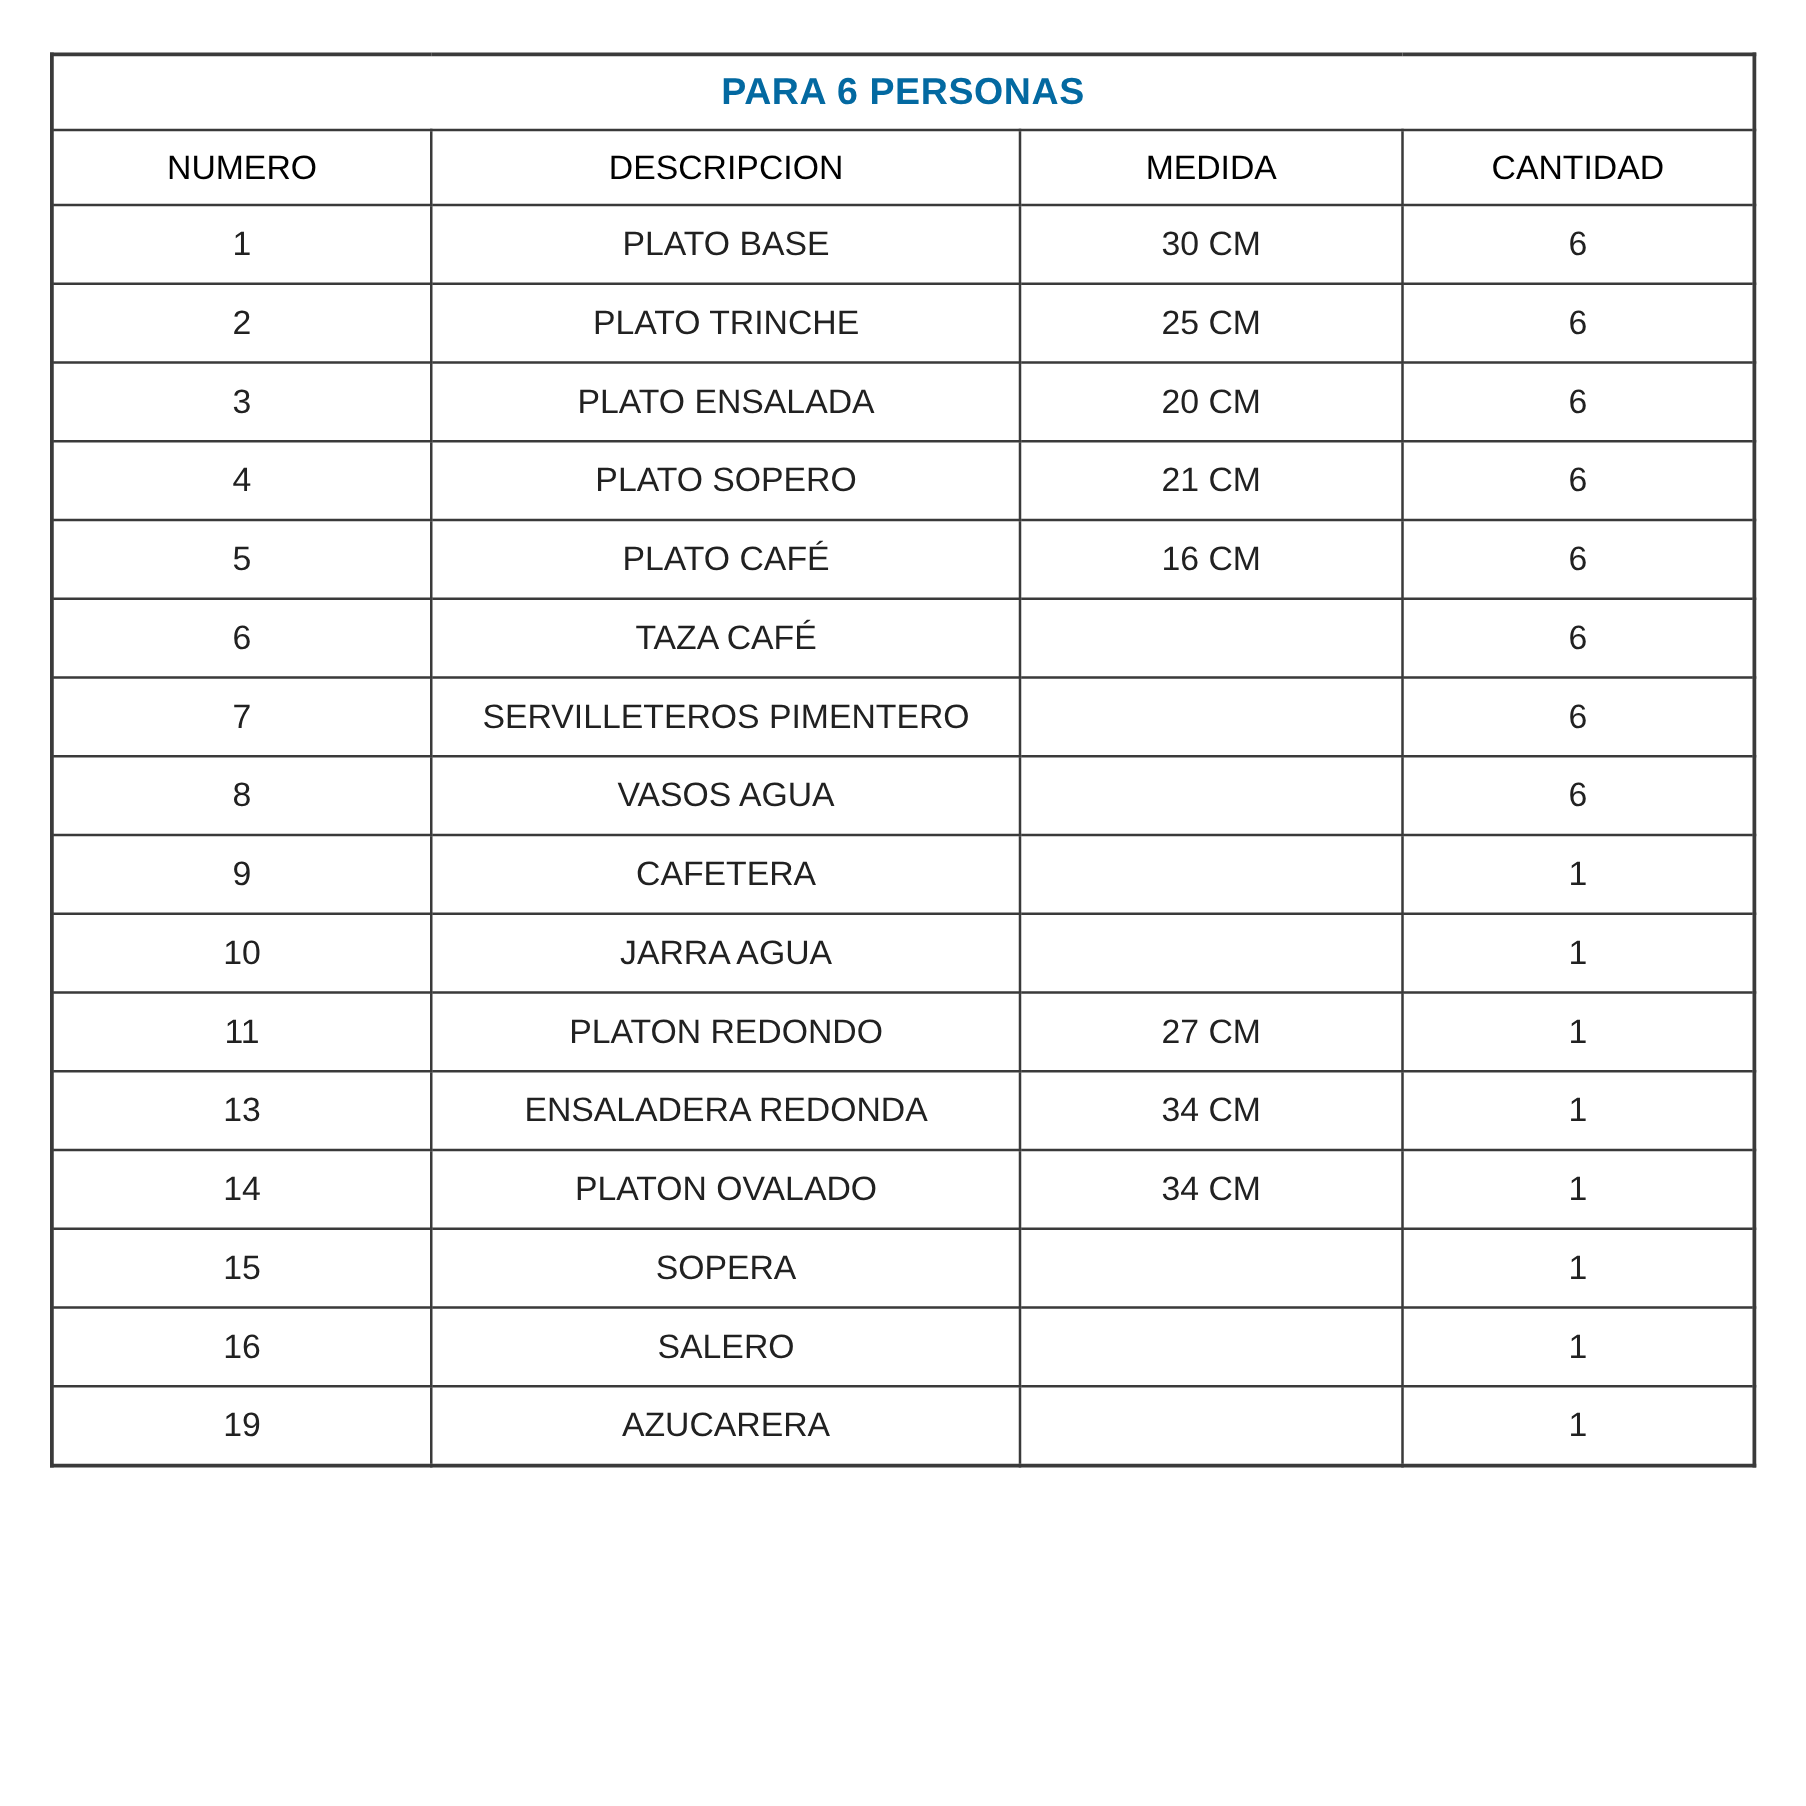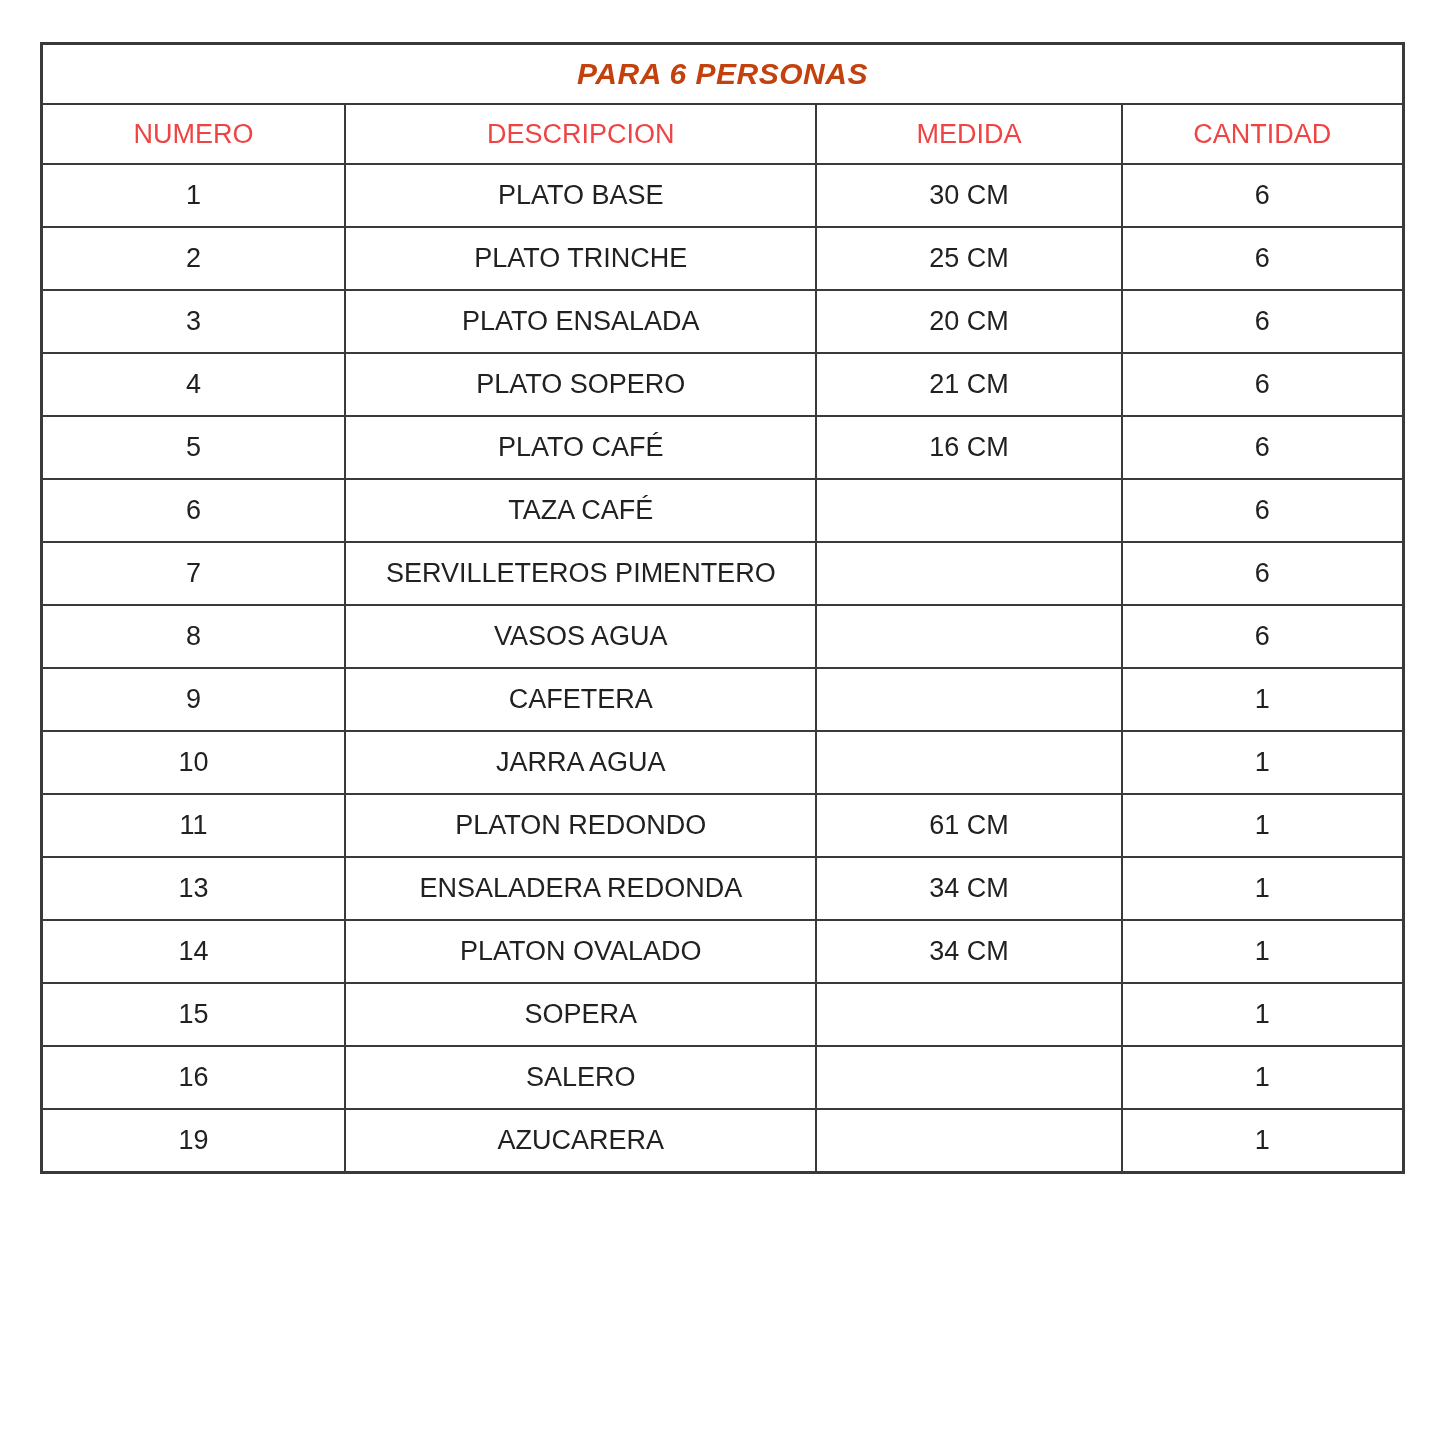--- a/index.html
+++ b/index.html
@@ -29,28 +29,27 @@
     vertical-align: middle;
     padding: 0 6px;
     overflow: hidden;
     white-space: nowrap;
   }
   .title-cell {
     height: 58px;
     font-size: 30px;
     font-weight: bold;
     letter-spacing: 0.5px;
-    color: #c2410c;
-    font-style: italic;
+    color: #0369a1;
   }
   .col-header {
     height: 58px;
     font-size: 27px;
     font-weight: normal;
-    color: #ef4444;
+    color: #000000;
   }
   td.cell {
     height: 61px;
     font-size: 27px;
     font-weight: normal;
     color: #212121;
   }
 </style>
 </head>
 <body>
@@ -131,21 +130,21 @@
         </tr>
         <tr>
           <td class="cell">10</td>
           <td class="cell">JARRA AGUA</td>
           <td class="cell"></td>
           <td class="cell">1</td>
         </tr>
         <tr>
           <td class="cell">11</td>
           <td class="cell">PLATON REDONDO</td>
-          <td class="cell">61 CM</td>
+          <td class="cell">27 CM</td>
           <td class="cell">1</td>
         </tr>
         <tr>
           <td class="cell">13</td>
           <td class="cell">ENSALADERA REDONDA</td>
           <td class="cell">34 CM</td>
           <td class="cell">1</td>
         </tr>
         <tr>
           <td class="cell">14</td>

